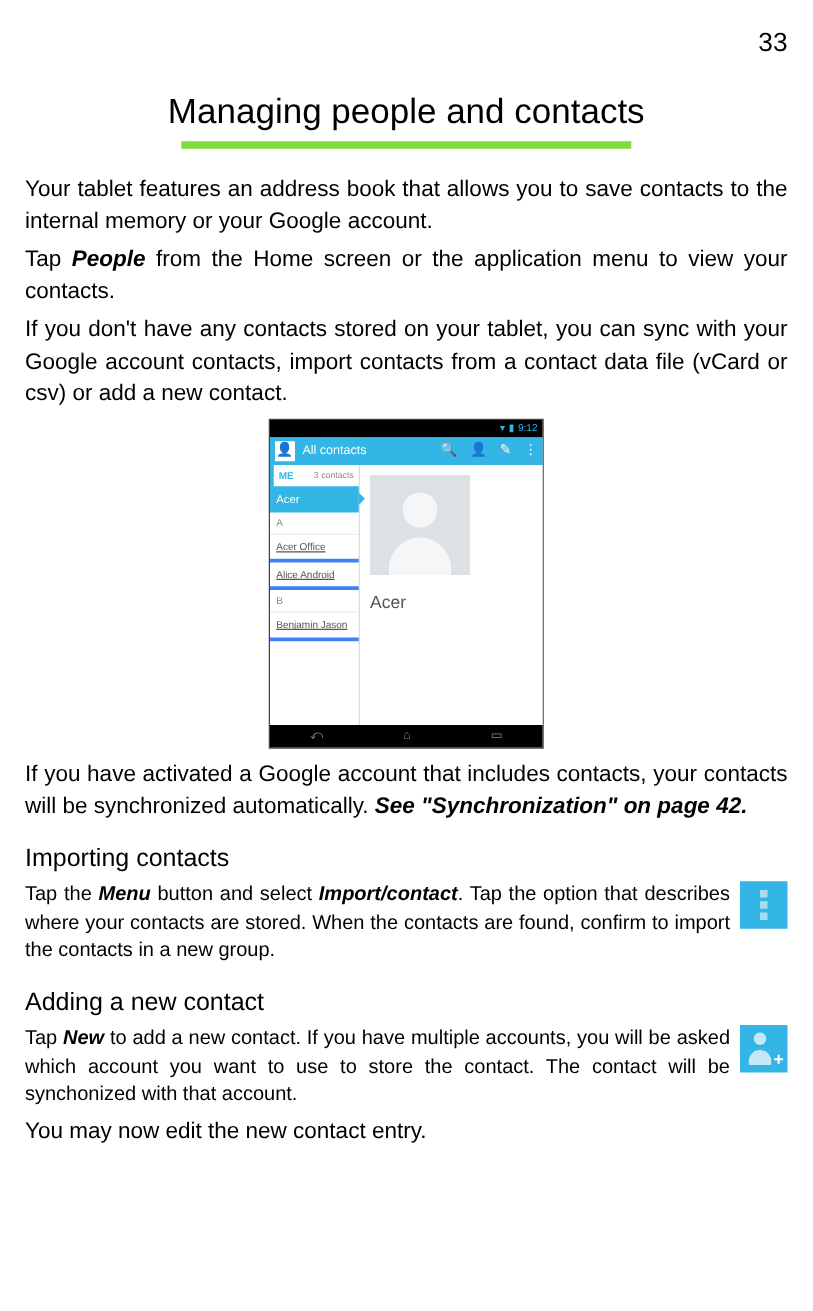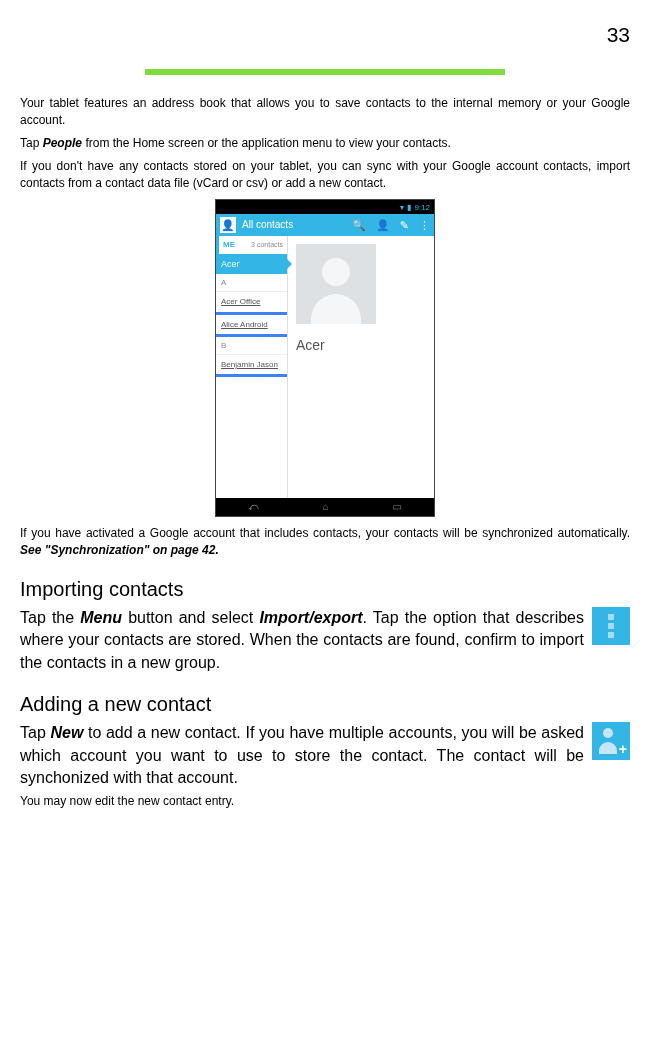--- a/index.html
+++ b/index.html
@@ -33,21 +33,21 @@
     }
     .title-underline {
       width: 360px;
       height: 6px;
       background: #7fdc3c;
       margin: 0 auto;
     }
     .para {
       text-align: justify;
       margin-bottom: 6px;
-      font-size: 12px;
+      font-size: 18px;
     }
     .bold {
       font-weight: bold;
       font-style: italic;
     }
     .screenshot {
       width: 220px;
       margin: 8px auto 8px;
       border: 1px solid #444;
       background: #fff;
@@ -95,21 +95,21 @@
     .app-bar-actions {
       display: flex;
       gap: 10px;
     }
     .app-bar-action {
       color: #fff;
       font-size: 11px;
     }
     .contacts-body {
       display: flex;
-      height: 262px;
+      height: 208px;
       background: #fff;
     }
     .contacts-sidebar {
       width: 72px;
       border-right: 1px solid #ddd;
       font-size: 8px;
     }
     .sidebar-me {
       border-left: 3px solid #33b5e5;
       padding: 3px 4px;
@@ -267,20 +267,21 @@
       bottom: 1px;
       right: 3px;
     }
   </style>
 </head>
 <body>
 
 <div class="page-number">33</div>
 
 <div class="title-container">
+  <h1 class="title">Managing people and contacts</h1>
   <div class="title-underline"></div>
 </div>
 
 <p class="para">Your tablet features an address book that allows you to save contacts to the internal memory or your Google account.</p>
 
 <p class="para">
   <span>Tap </span><span class="bold">People</span><span> from the Home screen or the application menu to view your contacts.</span>
 </p>
 
 <p class="para">If you don't have any contacts stored on your tablet, you can sync with your Google account contacts, import contacts from a contact data file (vCard or csv) or add a new contact.</p>
@@ -329,21 +330,21 @@
   </div>
 </div>
 
 <p class="para">
   <span>If you have activated a Google account that includes contacts, your contacts will be synchronized automatically. </span><span class="bold">See "Synchronization" on page 42.</span>
 </p>
 
 <h2 class="section-heading">Importing contacts</h2>
 <div class="section-row">
   <p class="section-text">
-    <span>Tap the </span><span class="bold">Menu</span><span> button and select </span><span class="bold">Import/export</span><span>. Tap the option that describes where your contacts are stored. When the contacts are found, confirm to import the contacts in a new group.</span>
+    <span>Tap the </span><span class="bold">Menu</span><span> button and select </span><span class="bold">Import/contact</span><span>. Tap the option that describes where your contacts are stored. When the contacts are found, confirm to import the contacts in a new group.</span>
   </p>
   <div class="section-icon menu-icon">
     <div class="menu-icon-dot"></div>
     <div class="menu-icon-dot"></div>
     <div class="menu-icon-dot"></div>
   </div>
 </div>
 
 <h2 class="section-heading">Adding a new contact</h2>
 <div class="section-row">

